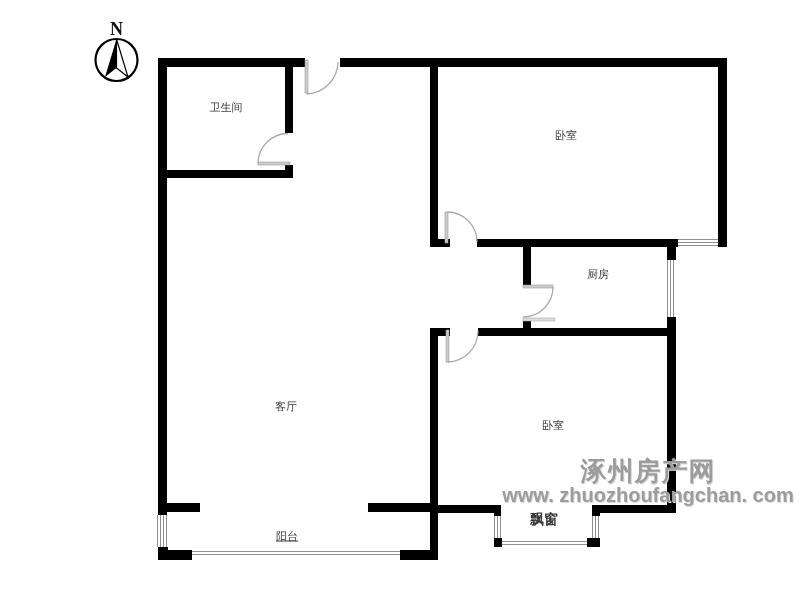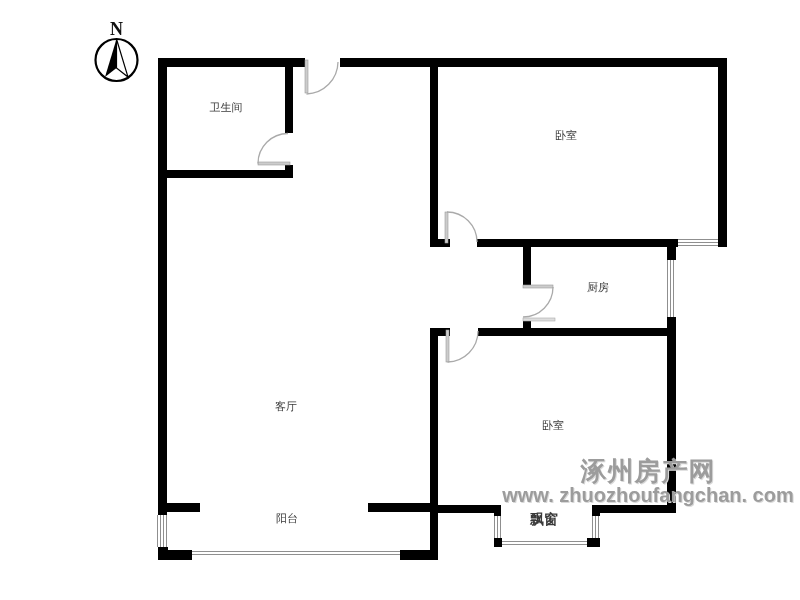--- a/index.html
+++ b/index.html
@@ -96,22 +96,22 @@
     <rect x="2" y="34" width="32" height="3" fill="#ddd" stroke="#aaa" stroke-width="0.6"></rect>
     <path d="M32 3 A30 30 0 0 1 2 33" fill="none" stroke="#aaa" stroke-width="1.3"></path>
   </svg>
   <svg class="door" style="left:444px;top:328px;" width="36" height="36" viewBox="0 0 36 36">
     <rect x="2" y="2" width="3" height="32" fill="#ccc" stroke="#999" stroke-width="0.6"></rect>
     <path d="M3.5 34 A31 31 0 0 0 34 3" fill="none" stroke="#aaa" stroke-width="1.3"></path>
   </svg>
 
   <div class="room-label" style="left:226px;top:107px;">卫生间</div>
   <div class="room-label" style="left:566px;top:135px;">卧室</div>
-  <div class="room-label" style="left:598px;top:287px;">厨房</div>
+  <div class="room-label" style="left:598px;top:274px;">厨房</div>
   <div class="room-label" style="left:286px;top:406px;">客厅</div>
   <div class="room-label" style="left:553px;top:425px;">卧室</div>
-  <div class="room-label" style="left:287px;top:518px;">阳台</div>
+  <div class="room-label" style="left:287px;top:536px;text-decoration:underline;">阳台</div>
   <div class="room-label small" style="left:544px;top:520px;">飘窗</div>
 
   <div class="wm wm2" style="left:648px;top:495px;">www. zhuozhoufangchan. com</div>
   <div class="wm wm1" style="left:648px;top:471px;">涿州房产网</div>
 
 </div>
 
 </body></html>

